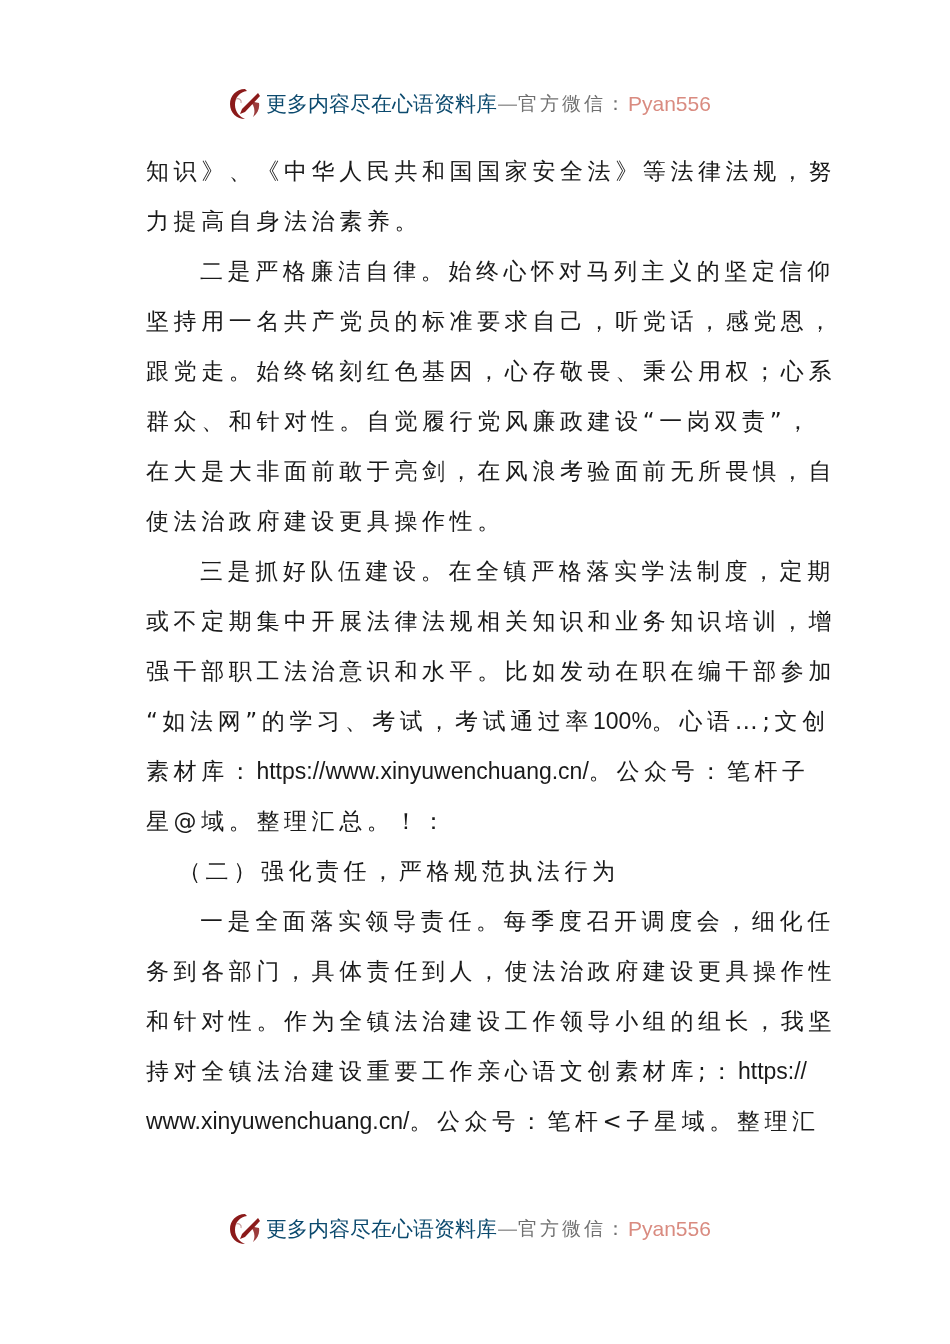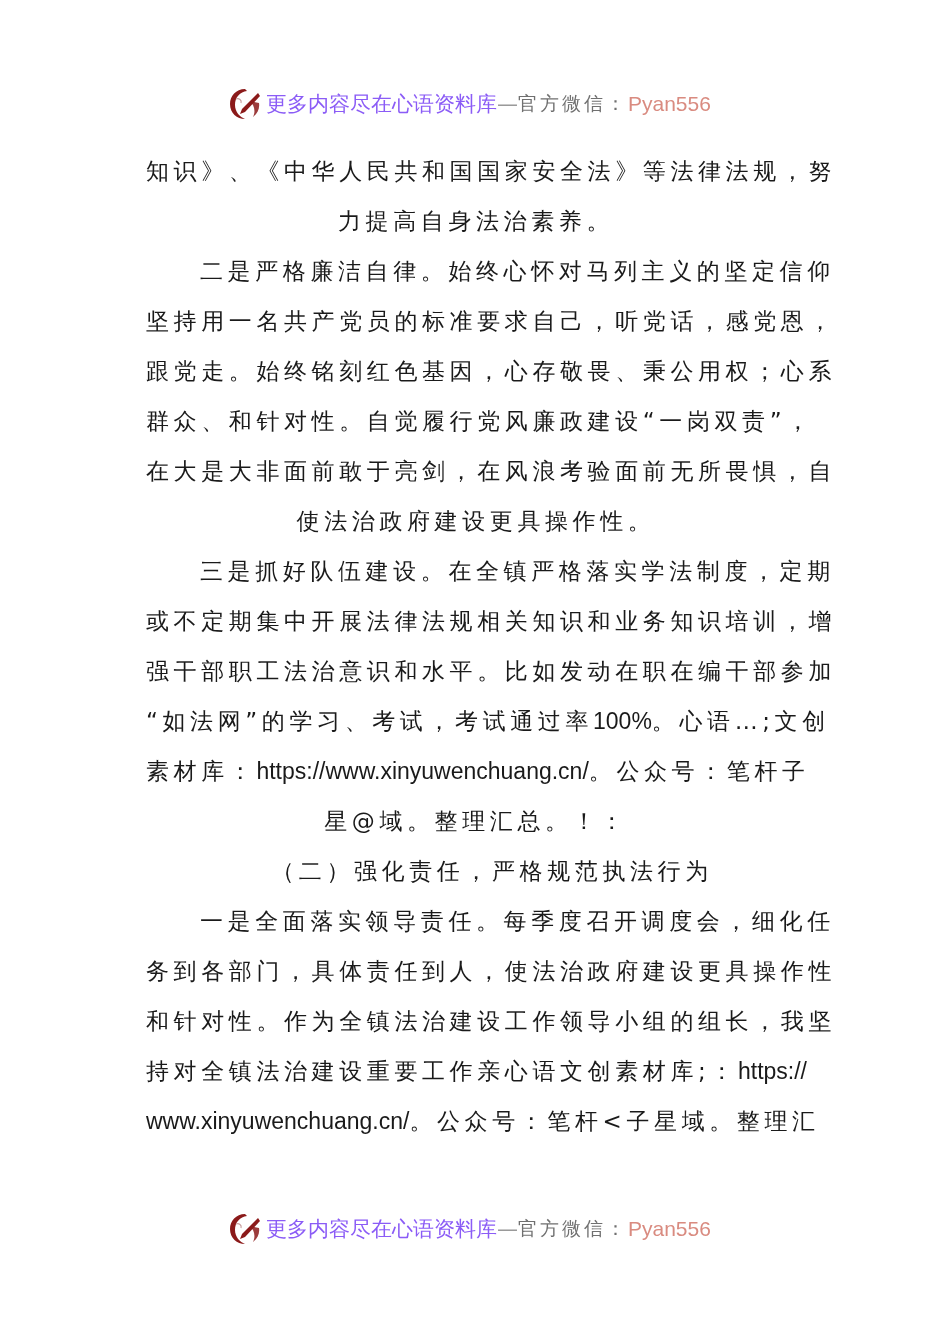--- a/index.html
+++ b/index.html
@@ -27,21 +27,21 @@
     .banner.bottom { top: 1211px; }
     .logo {
       width: 34px;
       height: 34px;
       flex: 0 0 34px;
       margin-right: 4px;
     }
     .banner-main {
       font-family: "DejaVu Serif", "Liberation Serif", serif;
       font-size: 21px;
-      color: #8b5cf6;
+      color: #0c4a6e;
       letter-spacing: 0px;
       white-space: nowrap;
     }
     .banner-dash {
       font-size: 21px;
       color: #9a9a9a;
       white-space: nowrap;
     }
     .banner-wx {
       font-family: "DejaVu Serif", "Liberation Serif", serif;
@@ -54,21 +54,20 @@
       font-family: Liberation Sans, sans-serif;
       font-size: 21px;
       color: #d98b80;
       white-space: nowrap;
     }
     .content {
       position: absolute;
       left: 146px;
       top: 146px;
       width: 660px;
-      text-align: center;
     }
     .line {
       height: 50px;
       line-height: 50px;
       font-size: 23px;
       letter-spacing: 4.6px;
       white-space: nowrap;
       overflow: visible;
     }
     .line.indent { padding-left: 54px; }

